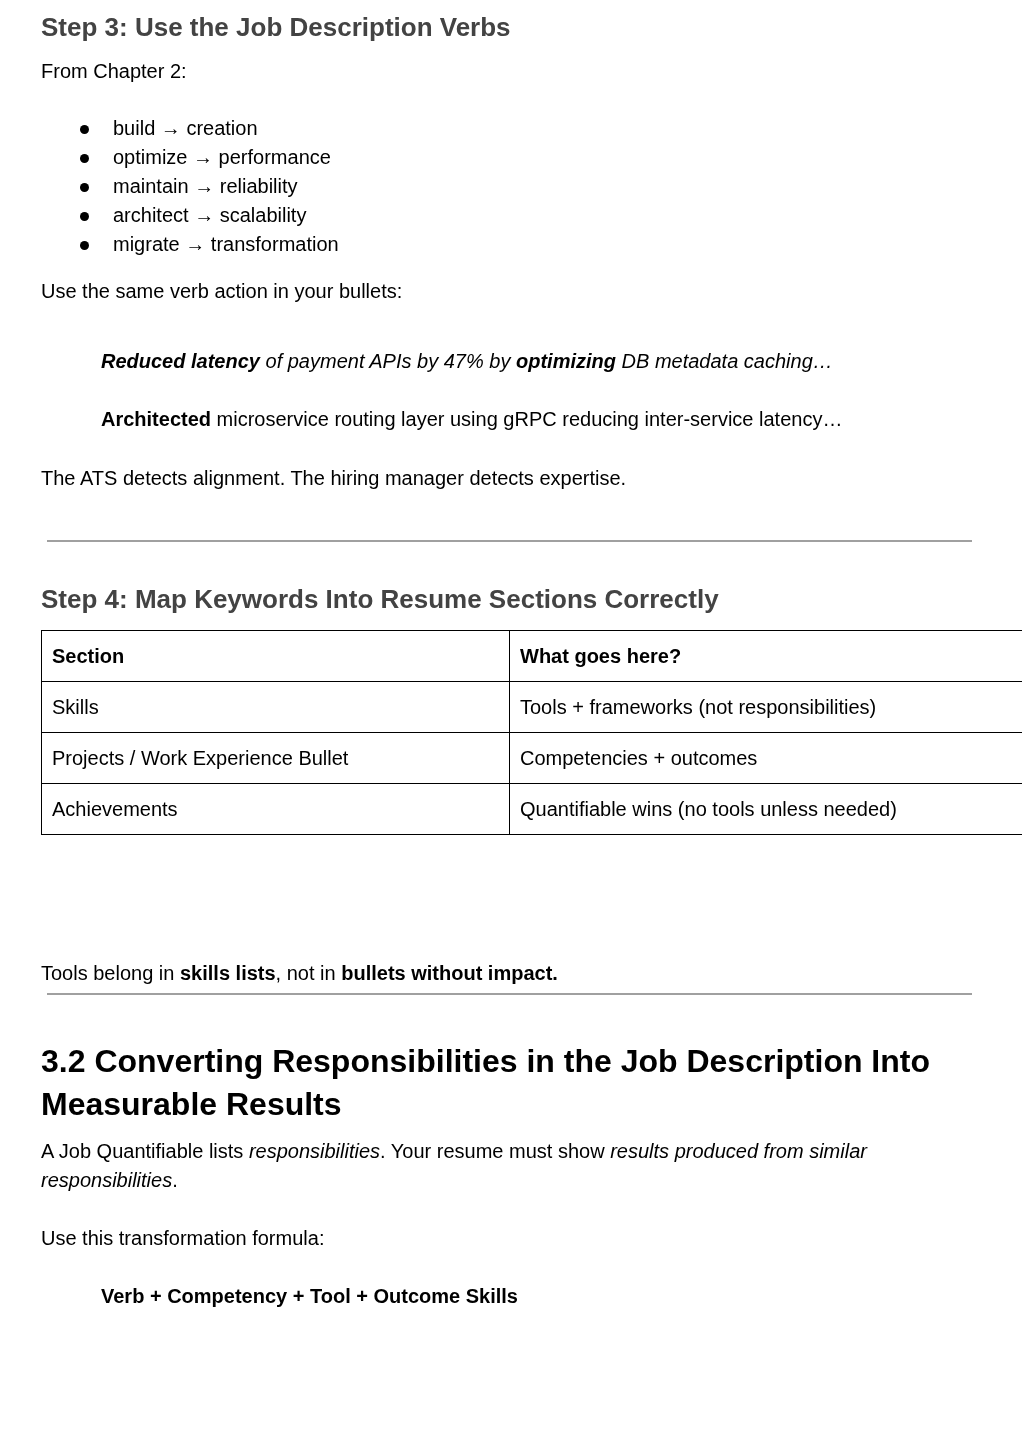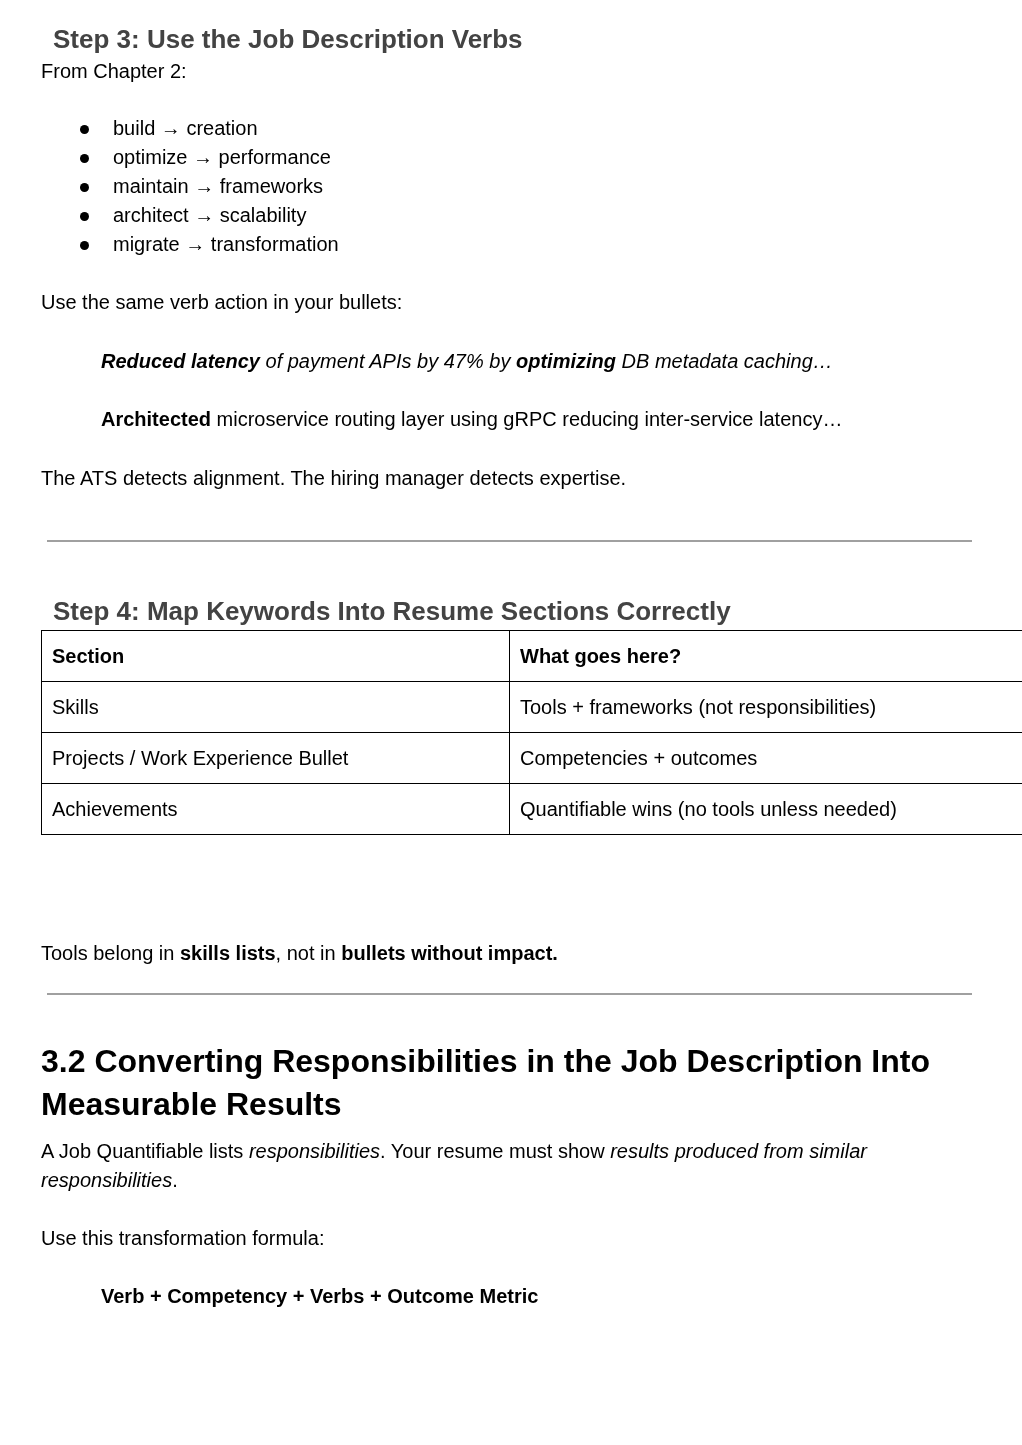--- a/index.html
+++ b/index.html
@@ -3,21 +3,21 @@
   <meta charset="utf-8">
   <style>
     html, body { margin: 0; padding: 0; background: #ffffff; }
     body {
       width: 1022px; height: 1445px; position: relative; overflow: hidden;
       font-family: "Liberation Sans", sans-serif; color: #000000;
     }
     .page { position: absolute; left: 41px; top: 0; width: 940px; }
     .h3 {
       position: absolute; left: 0; font-size: 26px; font-weight: bold;
-      color: #434343; margin: 12px; white-space: nowrap; letter-spacing: 0;
+      color: #434343; margin: 0; white-space: nowrap; letter-spacing: 0;
     }
     .p {
       position: absolute; left: 0; font-size: 20px; margin: 0; white-space: nowrap;
       line-height: 29px;
     }
     .indent { left: 60px; }
     ul.bullets {
       position: absolute; left: 0; top: 114px; margin: 0; padding: 0; list-style: none;
     }
     ul.bullets li {
@@ -50,26 +50,26 @@
 <body>
 
 <div class="page">
 
   <h3 class="h3" style="top:12px;">Step 3: Use the Job Description Verbs</h3>
   <p class="p" style="top:57px;">From Chapter 2:</p>
 
   <ul class="bullets">
     <li><span class="dot"></span><span>build</span> <span>→</span> <span>creation</span></li>
     <li><span class="dot"></span><span>optimize</span> <span>→</span> <span>performance</span></li>
-    <li><span class="dot"></span><span>maintain</span> <span>→</span> <span>frameworks</span></li>
+    <li><span class="dot"></span><span>maintain</span> <span>→</span> <span>reliability</span></li>
     <li><span class="dot"></span><span>architect</span> <span>→</span> <span>scalability</span></li>
     <li><span class="dot"></span><span>migrate</span> <span>→</span> <span>transformation</span></li>
   </ul>
 
-  <p class="p" style="top:288px;">Use the same verb action in your bullets:</p>
+  <p class="p" style="top:277px;">Use the same verb action in your bullets:</p>
 
   <p class="p indent" style="top:347px;font-style:italic;"><b>Reduced latency</b><span> of payment APIs by 47% by </span><b>optimizing</b><span> DB metadata caching…</span></p>
 
   <p class="p indent" style="top:405px;"><b>Architected</b><span> microservice routing layer using gRPC reducing inter-service latency…</span></p>
 
   <p class="p" style="top:464px;">The ATS detects alignment. The hiring manager detects expertise.</p>
 
   <div class="hr" style="top:540px;"></div>
 
   <h3 class="h3" style="top:584px;">Step 4: Map Keywords Into Resume Sections Correctly</h3>
@@ -88,25 +88,25 @@
       <td class="c1">Projects / Work Experience Bullet</td>
       <td>Competencies + outcomes</td>
     </tr>
     <tr>
       <td class="c1">Achievements</td>
       <td>Quantifiable wins (no tools unless needed)</td>
     </tr>
   </tbody>
     </table>
 
-  <p class="p" style="top:939px;"><span>Tools belong in </span><b>skills lists</b><span>, not in </span><b>bullets without impact.</b></p>
+  <p class="p" style="top:959px;"><span>Tools belong in </span><b>skills lists</b><span>, not in </span><b>bullets without impact.</b></p>
 
   <div class="hr" style="top:993px;"></div>
 
   <h2 class="h2">3.2 Converting Responsibilities in the Job Description Into Measurable Results</h2>
 
   <p class="p" style="top:1137px; white-space:normal; width:930px;"><span>A Job Quantifiable lists </span><i>responsibilities</i><span>. Your resume must show </span><i>results produced from similar responsibilities</i><span>.</span></p>
 
   <p class="p" style="top:1224px;">Use this transformation formula:</p>
 
-  <p class="p indent" style="top:1282px; font-weight:bold;">Verb + Competency + Verbs + Outcome Metric</p>
+  <p class="p indent" style="top:1282px; font-weight:bold;">Verb + Competency + Tool + Outcome Skills</p>
 
 </div>
 
 </body></html>

